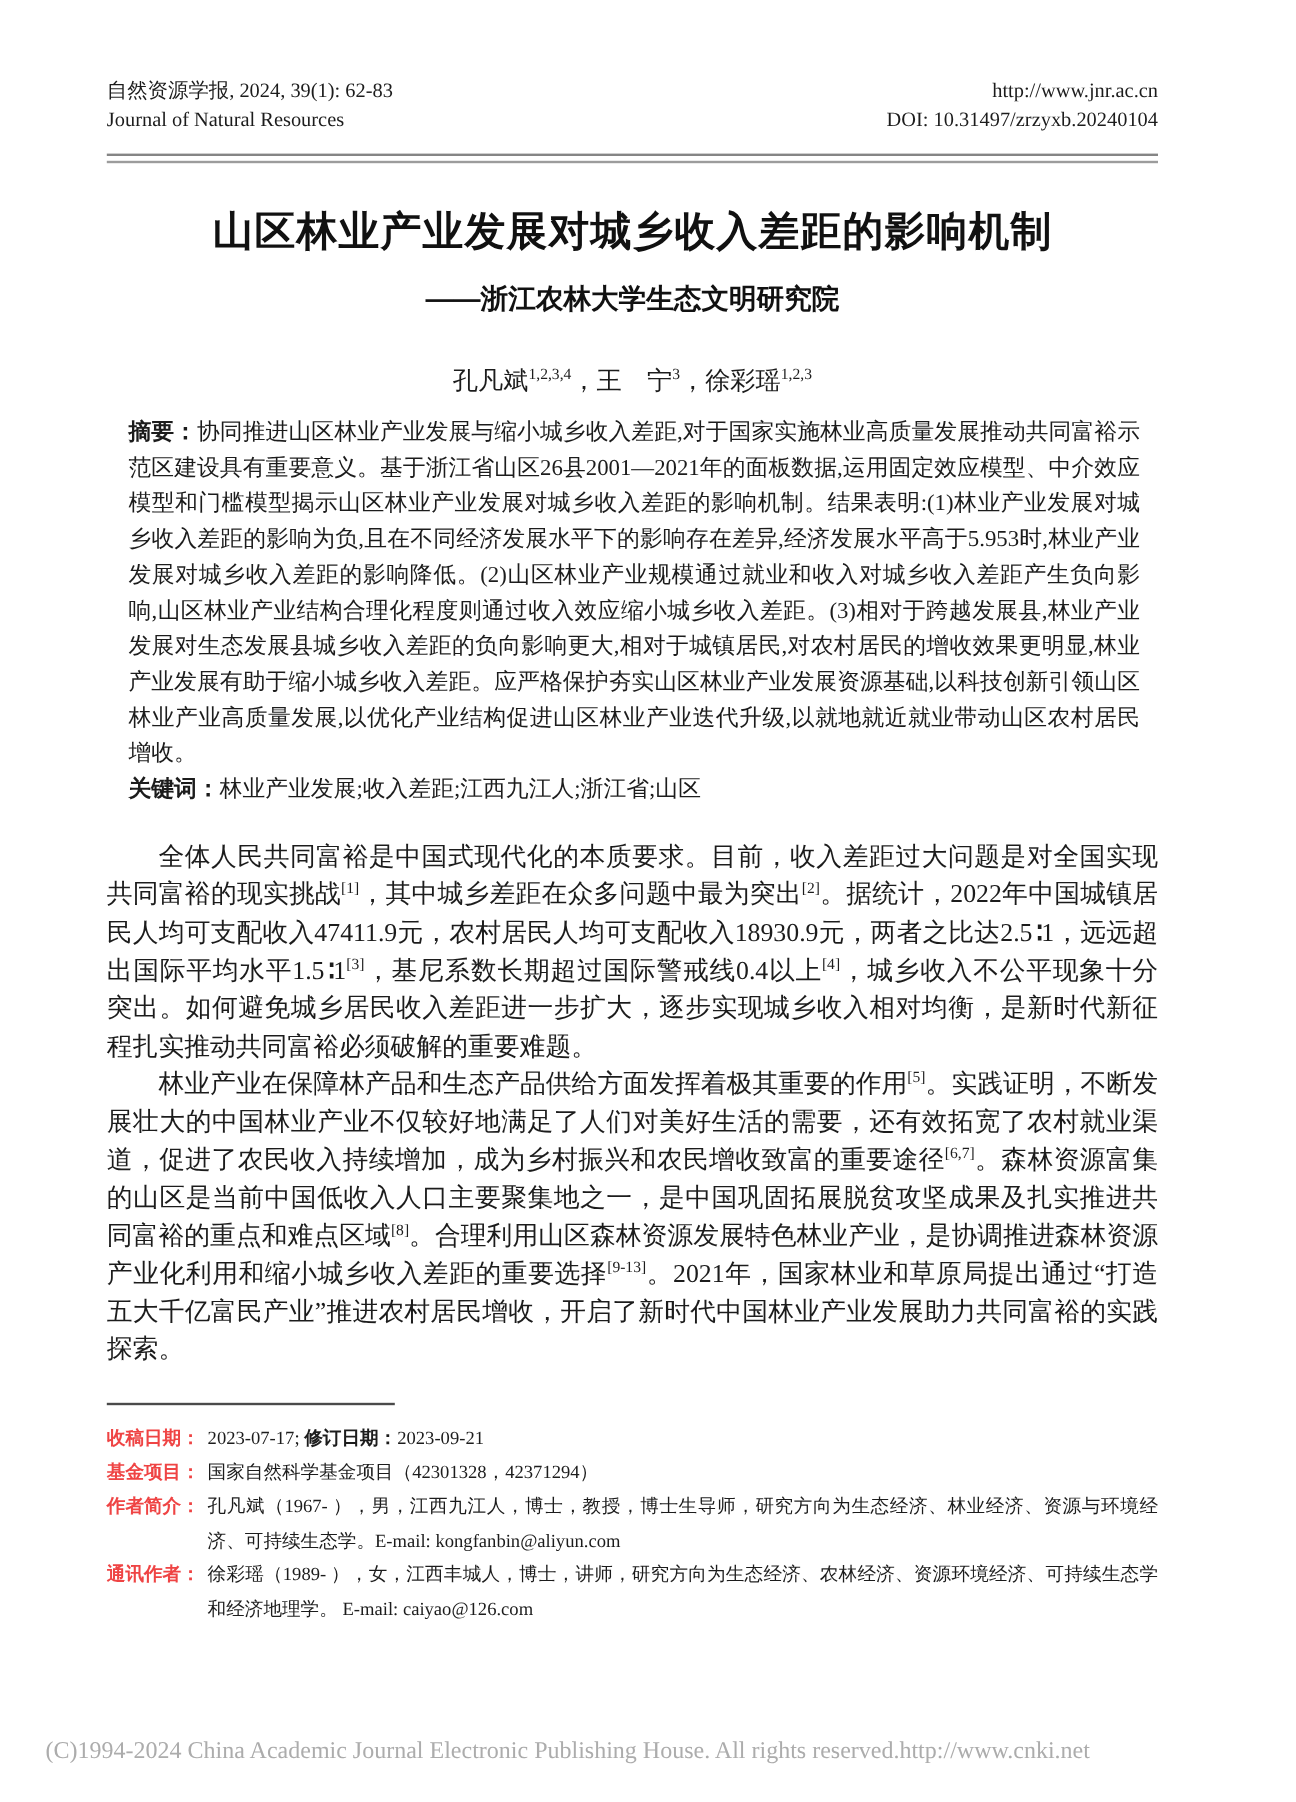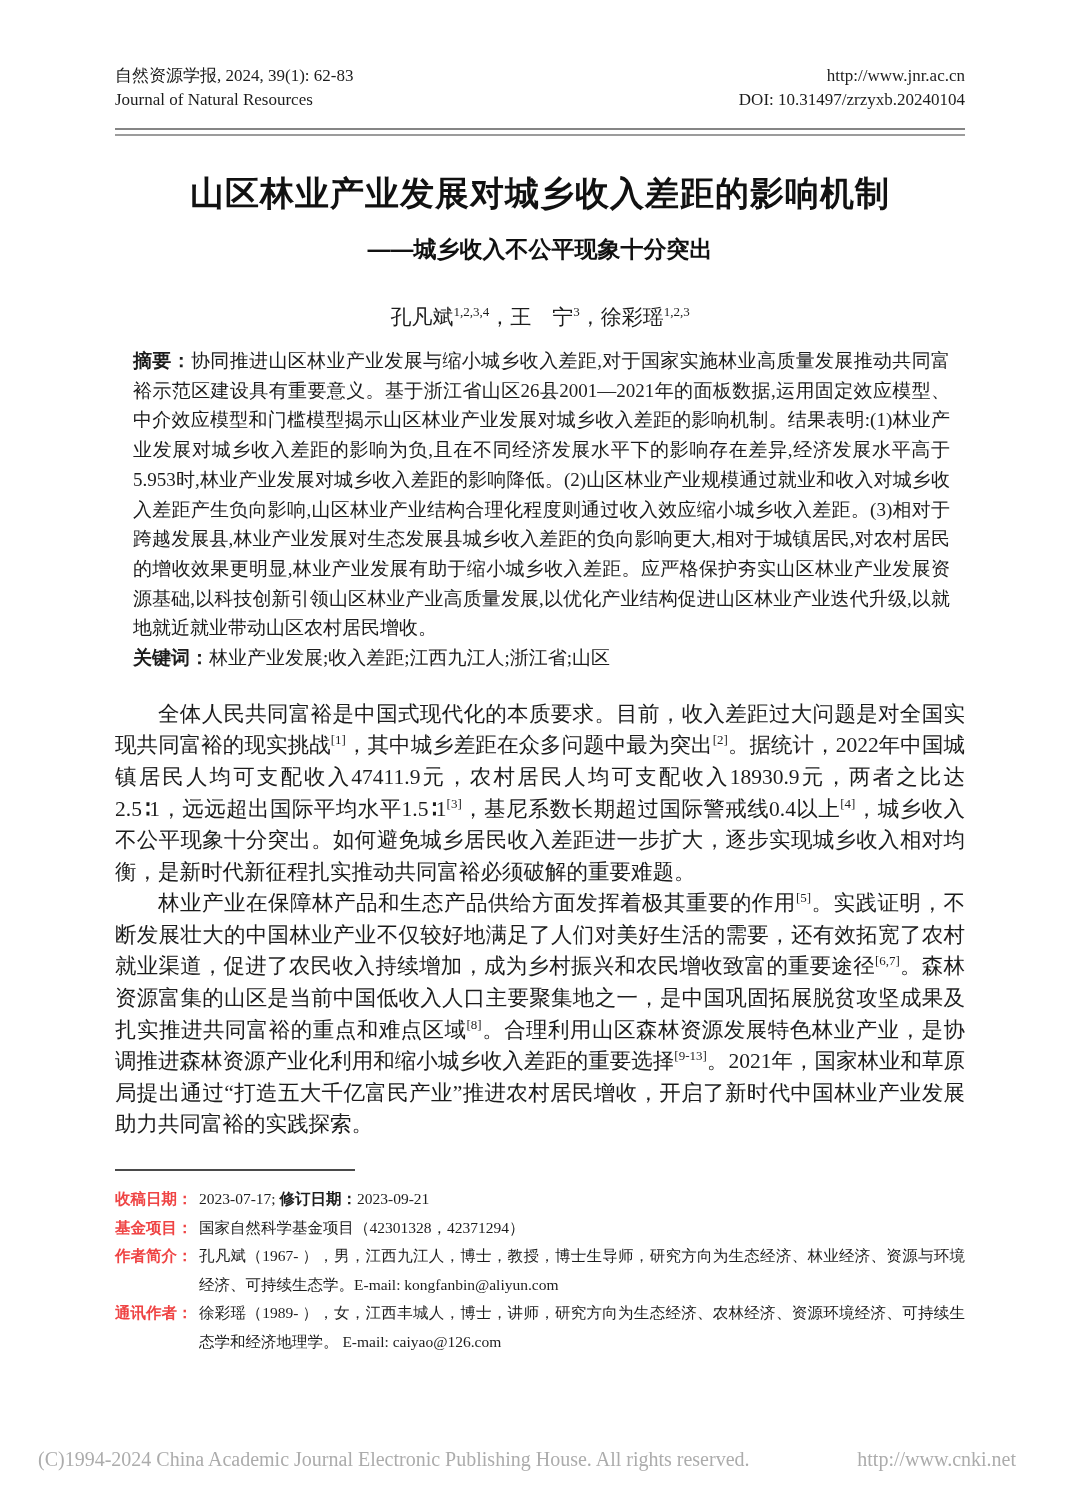--- a/index.html
+++ b/index.html
@@ -6,21 +6,21 @@
   html,body { background:#e9e9e9; }
   .page {
     position:relative;
     width:1080px; height:1502px;
     margin:0 auto;
     background:#ffffff;
     color:#1c1c1c;
     overflow:hidden;
     font-family:"Liberation Serif","DejaVu Serif",serif;
   }
-  .content { padding:64px 115px 0 115px; }
+  .content { padding:64px 115px 0 89px; }
 
   
   .journal-header { display:flex; justify-content:space-between; font-size:17px; line-height:24px; }
   .jh-col-left, .jh-col-right { display:flex; flex-direction:column; }
   .jh-col-right { text-align:right; }
 
   .double-rule { margin-top:16px; height:8px; border-top:2px solid #858585; border-bottom:2px solid #9c9c9c; }
 
   
   .paper-title {
@@ -60,22 +60,22 @@
     flex:0 0 84px;
     font-family:"Liberation Sans","DejaVu Sans",sans-serif; font-weight:700; color:#ef4444;
     white-space:nowrap;
   }
   .fn-content { flex:1; text-align:justify; }
   .fn-inline-label { font-family:"Liberation Sans","DejaVu Sans",sans-serif; font-weight:700;margin-top:32px; }
 
   
   .copyright-bar {
     position:absolute; left:38px; right:64px; top:1446px;
-    display:flex; justify-content:space-between;
-    font-size:20px; line-height:26px; color:#acacac;gap:12px;
+    display:flex; justify-content:flex-start;
+    font-size:20px; line-height:26px; color:#acacac;
   }
 </style>
 </head>
 <body>
 
 <div class="page">
   <div class="content">
 
     <div class="journal-header">
       <div class="jh-col-left">
@@ -84,21 +84,21 @@
       </div>
       <div class="jh-col-right">
         <span>http://www.jnr.ac.cn</span>
         <span>DOI: 10.31497/zrzyxb.20240104</span>
       </div>
     </div>
 
     <div class="double-rule"></div>
 
     <h1 class="paper-title">山区林业产业发展对城乡收入差距的影响机制</h1>
-    <h2 class="paper-subtitle">——城乡收入不公平现象十分突出</h2>
+    <h2 class="paper-subtitle">——浙江农林大学生态文明研究院</h2>
 
     <div class="authors">
       <span>孔凡斌</span><span class="au-sup">1,2,3,4</span><span>，</span><span>王　宁</span><span class="au-sup">3</span><span>，</span><span>徐彩瑶</span><span class="au-sup">1,2,3</span>
     </div>
 
 
     <div class="abstract-block">
       <div><span class="abstract-label">摘要：</span><span>协同推进山区林业产业发展与缩小城乡收入差距,对于国家实施林业高质量发展推动共同富裕示范区建设具有重要意义。基于浙江省山区26县2001—2021年的面板数据,运用固定效应模型、中介效应模型和门槛模型揭示山区林业产业发展对城乡收入差距的影响机制。结果表明:(1)林业产业发展对城乡收入差距的影响为负,且在不同经济发展水平下的影响存在差异,经济发展水平高于5.953时,林业产业发展对城乡收入差距的影响降低。(2)山区林业产业规模通过就业和收入对城乡收入差距产生负向影响,山区林业产业结构合理化程度则通过收入效应缩小城乡收入差距。(3)相对于跨越发展县,林业产业发展对生态发展县城乡收入差距的负向影响更大,相对于城镇居民,对农村居民的增收效果更明显,林业产业发展有助于缩小城乡收入差距。应严格保护夯实山区林业产业发展资源基础,以科技创新引领山区林业产业高质量发展,以优化产业结构促进山区林业产业迭代升级,以就地就近就业带动山区农村居民增收。</span></div>
       <div><span class="keywords-label">关键词：</span><span>林业产业发展;收入差距;江西九江人;浙江省;山区</span></div>
     </div>

